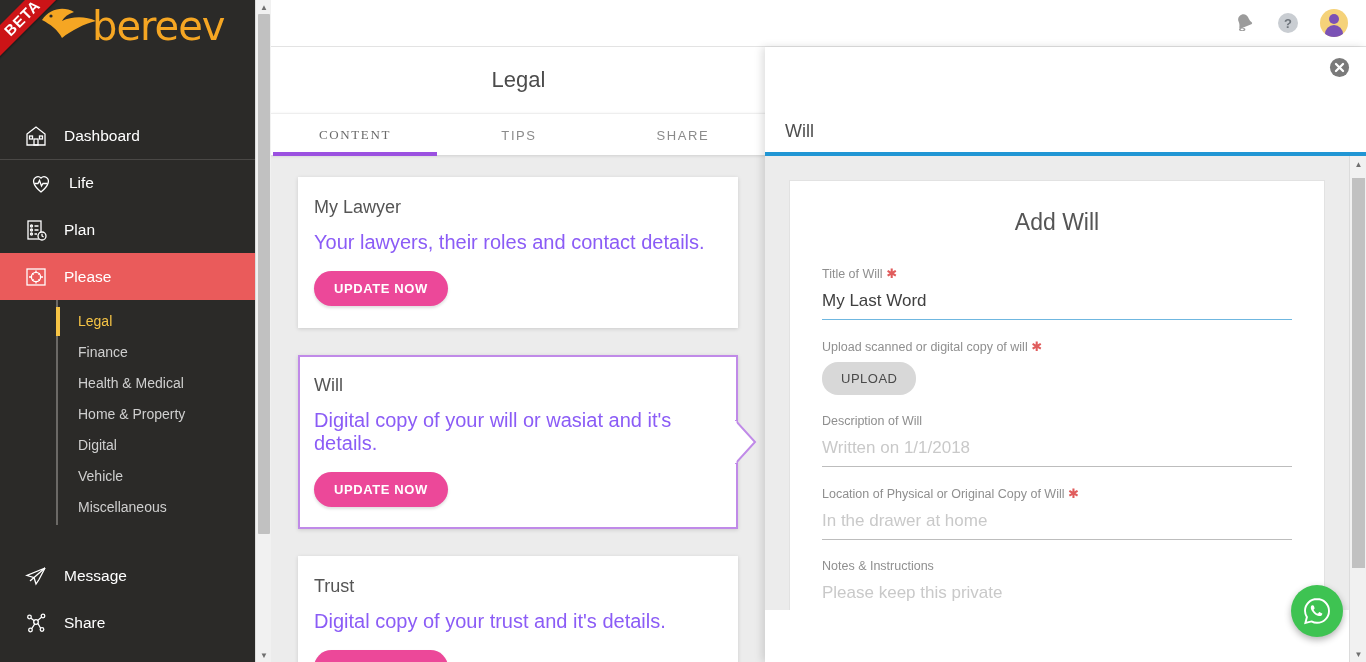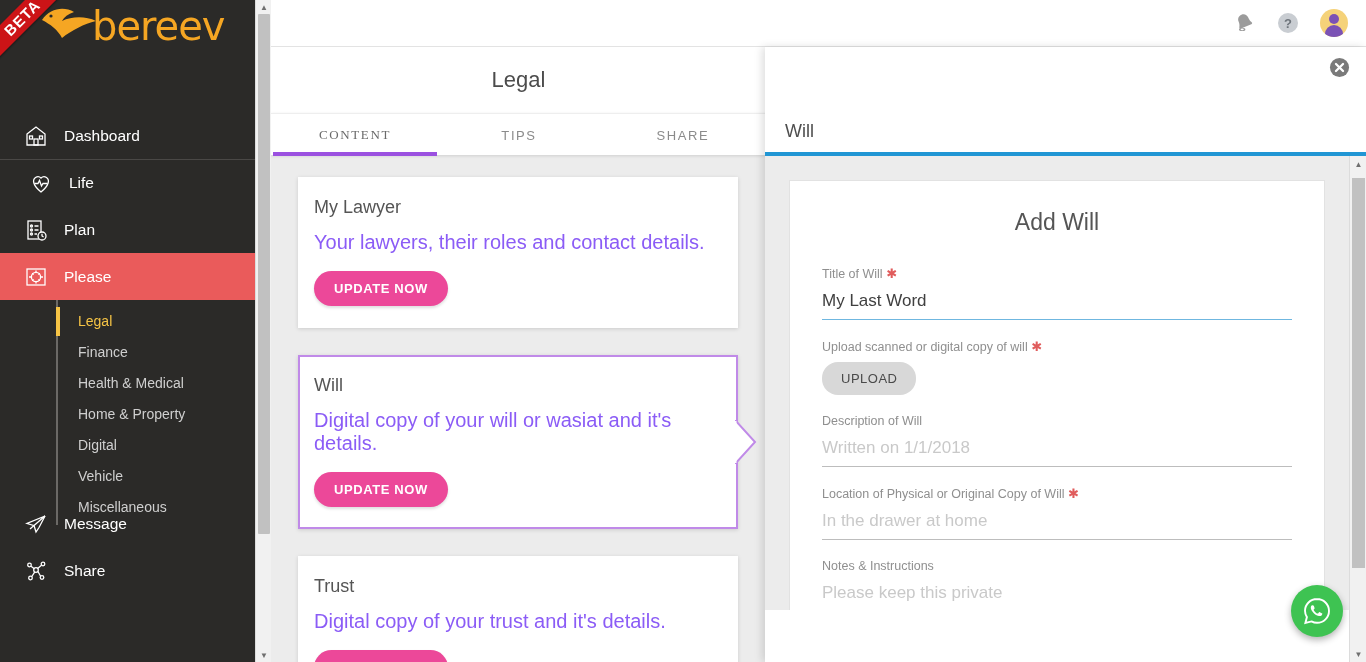--- a/index.html
+++ b/index.html
@@ -64,21 +64,21 @@
     padding-left: 78px;
     color: #cfcfcf; font-size: 14px;
     cursor: pointer;
   }
   .sub-item.current { color: #f6c445; }
   .sub-item.current::before {
     content: ""; position: absolute;
     left: 56px; top: 1px; width: 4px; height: 29px;
     background: #f6c445;
   }
-  .nav-bottom { position: absolute; top: 500px; left: 0; width: 255px; }
+  .nav-bottom { position: absolute; top: 552px; left: 0; width: 255px; }
 
   
   .sb-scroll {
     position: absolute; left: 255px; top: 0;
     width: 16px; height: 662px;
     background: #f1f1f1;
     border-left: 1px solid #dcdcdc;
     z-index: 6;
   }
   .sb-scroll .thumb {

